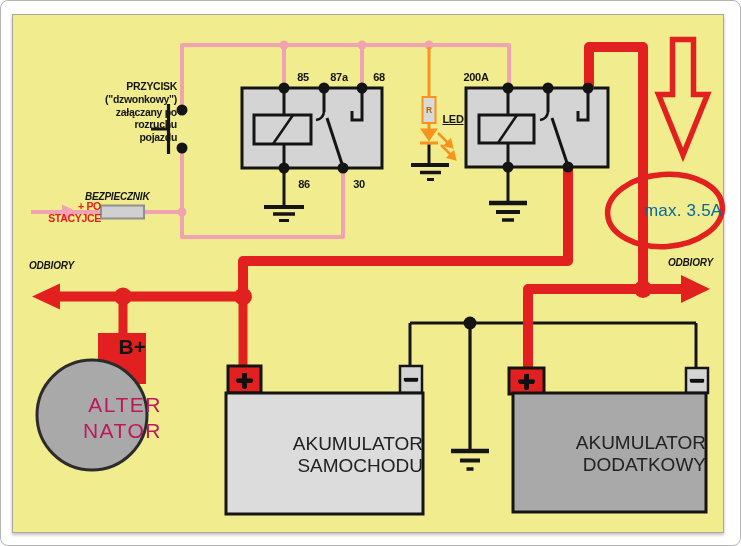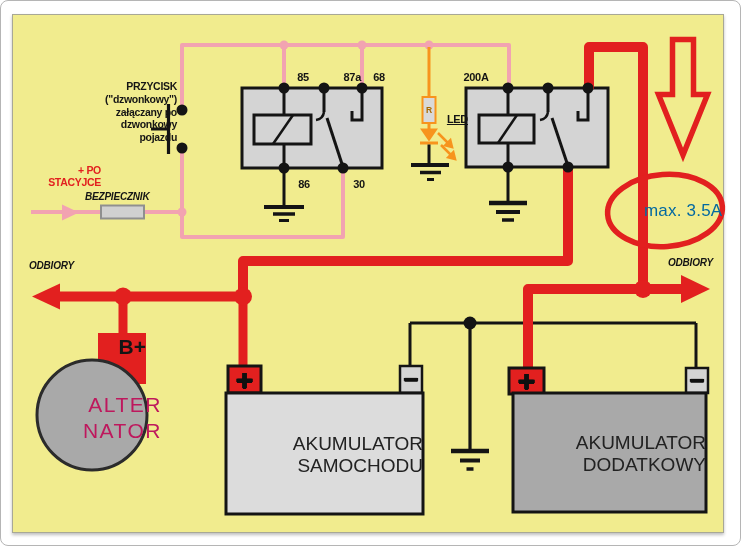--- a/index.html
+++ b/index.html
@@ -3,21 +3,21 @@
 <meta charset="utf-8">
 <style>
   html,body{margin:0;padding:0;background:#fff;}
   #frame{position:relative;width:741px;height:546px;background:#fff;border-radius:8px;box-sizing:border-box;border:1px solid #b5b5b5;overflow:hidden;font-family:"Liberation Sans",sans-serif;}
   #panel{position:absolute;left:11px;top:13px;width:712px;height:519px;background:#f1ec8e;border:1px solid #a8a896;box-sizing:border-box;box-shadow:0 2px 3px rgba(0,0,0,.25);}
   svg{position:absolute;left:0;top:0;}
   .lbl{position:absolute;color:#151515;}
   .b{font-weight:bold;}
   .ctr{text-align:right;}
   .note{font-size:10.5px;line-height:12.8px;letter-spacing:-0.3px;}
-  .red-t{color:#e2201f;}
+  .red-t{color:#e2201f;margin-top:36px;}
   .pin{font-size:11px;letter-spacing:-0.3px;text-align:center;}
   .small{font-size:10px;letter-spacing:-0.2px;font-style:italic;}
   .sym{display:flex;align-items:center;justify-content:center;font-weight:bold;color:#101010;text-shadow:.7px 0 0 #101010,-.7px 0 0 #101010,0 .7px 0 #101010;}
 </style>
 </head>
 <body>
 
 <div id="frame">
   <div id="panel"></div>
 
@@ -156,39 +156,39 @@
     <circle cx="91" cy="414" r="55" fill="#a9a9a9" stroke="#2b2b2b" stroke-width="3"></circle>
 
     <path d="M671.5 38.5 L692.5 38.5 L692.5 93.5 L706.5 93.5 L682 154 L657.5 93.5 L671.5 93.5 Z" stroke="#e2201f" stroke-width="5.5" fill="none"></path>
     <ellipse cx="664" cy="209.5" rx="57.5" ry="36" stroke="#e2201f" stroke-width="5.5" fill="none" transform="rotate(-4 664 209.5)"></ellipse>
   </svg>
 
   <div class="lbl note b ctr" style="left:38px;top:79px;width:138px;">
     <div>PRZYCISK</div>
     <div>("dzwonkowy")</div>
     <div>załączany po</div>
-    <div>dzwonkowy</div>
+    <div>rozruchu</div>
     <div>pojazdu</div>
   </div>
 
   <div class="lbl note b ctr red-t" style="left:22px;top:164px;width:78px;line-height:11.6px;">
     <div>+ PO</div>
     <div>STACYJCE</div>
   </div>
 
   <div class="lbl small b" style="left:84px;top:190px;white-space:nowrap;">BEZPIECZNIK</div>
 
   <div class="lbl pin b" style="left:290px;top:70px;width:24px;">85</div>
-  <div class="lbl pin b" style="left:332px;top:70px;width:28px;text-align:right;">87a</div>
+  <div class="lbl pin b" style="left:324px;top:70px;width:28px;">87a</div>
   <div class="lbl pin b" style="left:366px;top:70px;width:24px;">68</div>
   <div class="lbl pin b" style="left:291px;top:177px;width:24px;">86</div>
   <div class="lbl pin b" style="left:346px;top:177px;width:24px;">30</div>
 
   <div class="lbl pin b" style="left:456px;top:70px;width:38px;">200A</div>
-  <div class="lbl pin b" style="left:437px;top:112px;width:30px;text-align:right;text-decoration:underline;">LED</div>
+  <div class="lbl pin b" style="left:437px;top:112px;width:30px;text-align:center;text-decoration:underline;">LED</div>
   <div class="lbl" style="left:421.5px;top:96px;width:13px;height:26px;display:flex;align-items:center;justify-content:center;font-size:8.5px;font-weight:bold;color:#a66a00;">R</div>
 
   <div class="lbl small b" style="left:28px;top:259px;white-space:nowrap;">ODBIORY</div>
   <div class="lbl small b" style="left:667px;top:256px;white-space:nowrap;">ODBIORY</div>
 
   <div class="lbl" style="left:643px;top:200px;font-size:17px;color:#0369a1;white-space:nowrap;letter-spacing:.2px;">max. 3.5A</div>
 
   <div class="lbl b ctr" style="left:97px;top:334px;width:48px;font-size:21px;">B+</div>
 
   <div class="lbl ctr" style="left:21px;top:391px;width:140px;font-size:21px;line-height:26px;letter-spacing:1.5px;color:#be185d;">

